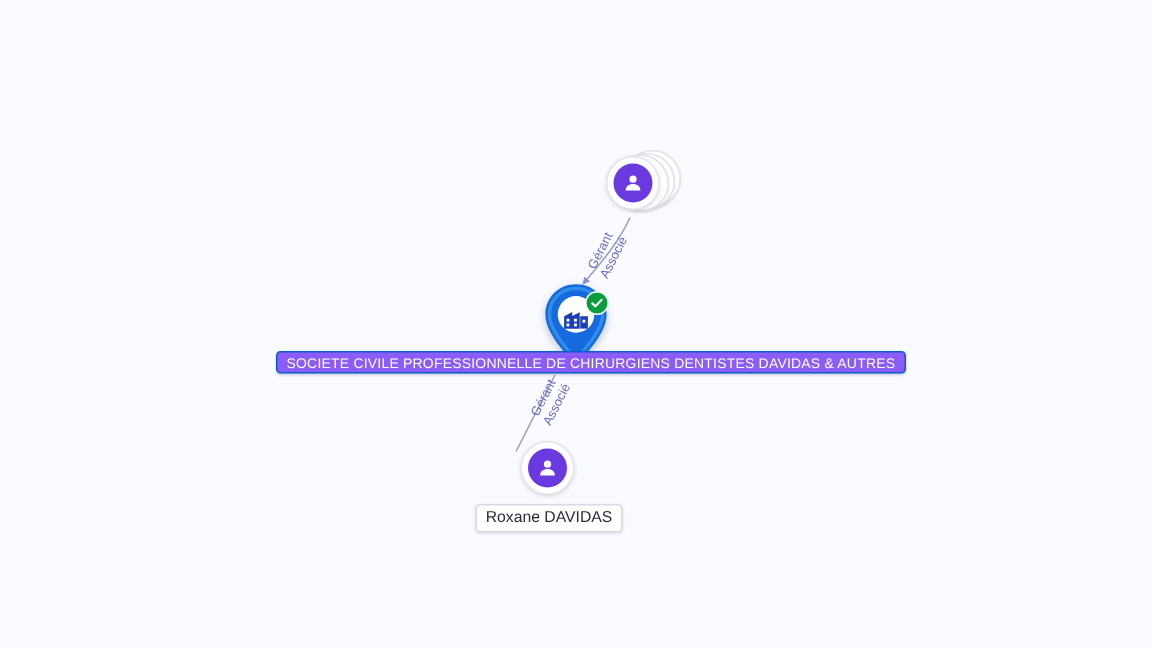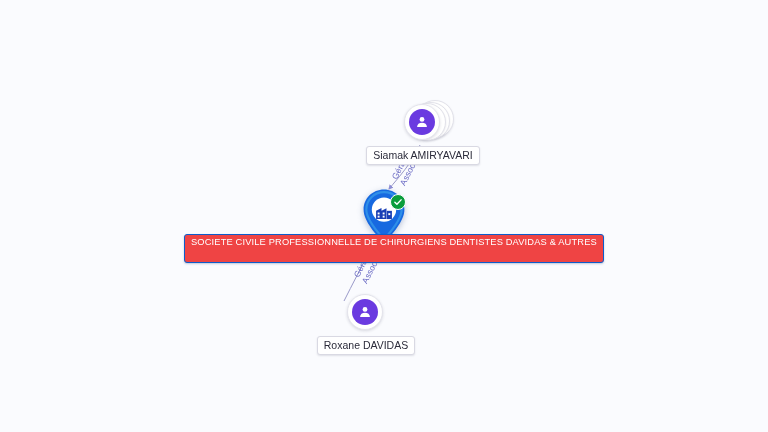--- a/index.html
+++ b/index.html
@@ -127,22 +127,22 @@
     display: flex;
     align-items: center;
     justify-content: center;
   }
 
   
   #company-title-bar {
     position: absolute;
     left: 184px;
     top: 234px;
-    height: 29px;
-    background: #ef4444;
+    height: 15px;
+    background: #8b5cf6;
     border: 1px solid #0d5ccb;
     border-radius: 3px;
     color: #ffffff;
     font-size: 9.3px;
     letter-spacing: 0.15px;
     line-height: 15px;
     padding: 0 6px;
     white-space: nowrap;
     box-sizing: border-box;
     box-shadow: 0 1px 2px rgba(20,50,110,0.25);
@@ -191,21 +191,20 @@
       <div class="stack-card c1"></div>
       <div class="avatar-main">
         <div class="avatar-disc">
           <svg width="16" height="16" viewBox="0 0 24 24" aria-hidden="true">
             <circle cx="12" cy="8.2" r="3.6" fill="#ffffff"></circle>
             <path d="M4.6 19.4c0-4.1 3.3-6.4 7.4-6.4s7.4 2.3 7.4 6.4z" fill="#ffffff"></path>
           </svg>
         </div>
       </div>
     </div>
-    <div class="node-label">Siamak AMIRYAVARI</div>
   </div>
 
   <div id="company-node">
     <svg class="pin-outer" viewBox="0 0 46 56" xmlns="http://www.w3.org/2000/svg">
       <path d="M23 1.5 C11.5 1.5 2.6 10.3 2.6 21.6 C2.6 33.8 16.1 47.5 21.2 53.6 C22.1 54.7 23.9 54.7 24.8 53.6 C29.9 47.5 43.4 33.8 43.4 21.6 C43.4 10.3 34.5 1.5 23 1.5 Z" fill="#1769e0"></path>
       <path d="M23 4.2 C13 4.2 5.3 11.8 5.3 21.6 C5.3 32.4 17.6 45.1 22.2 50.6 C22.6 51.1 23.4 51.1 23.8 50.6 C28.4 45.1 40.7 32.4 40.7 21.6 C40.7 11.8 33 4.2 23 4.2 Z" fill="none" stroke="#2f8fe8" stroke-width="2.2"></path>
       <circle cx="23" cy="21.6" r="12.2" fill="#ffffff"></circle>
     </svg>
 
     <div class="building-icon">

